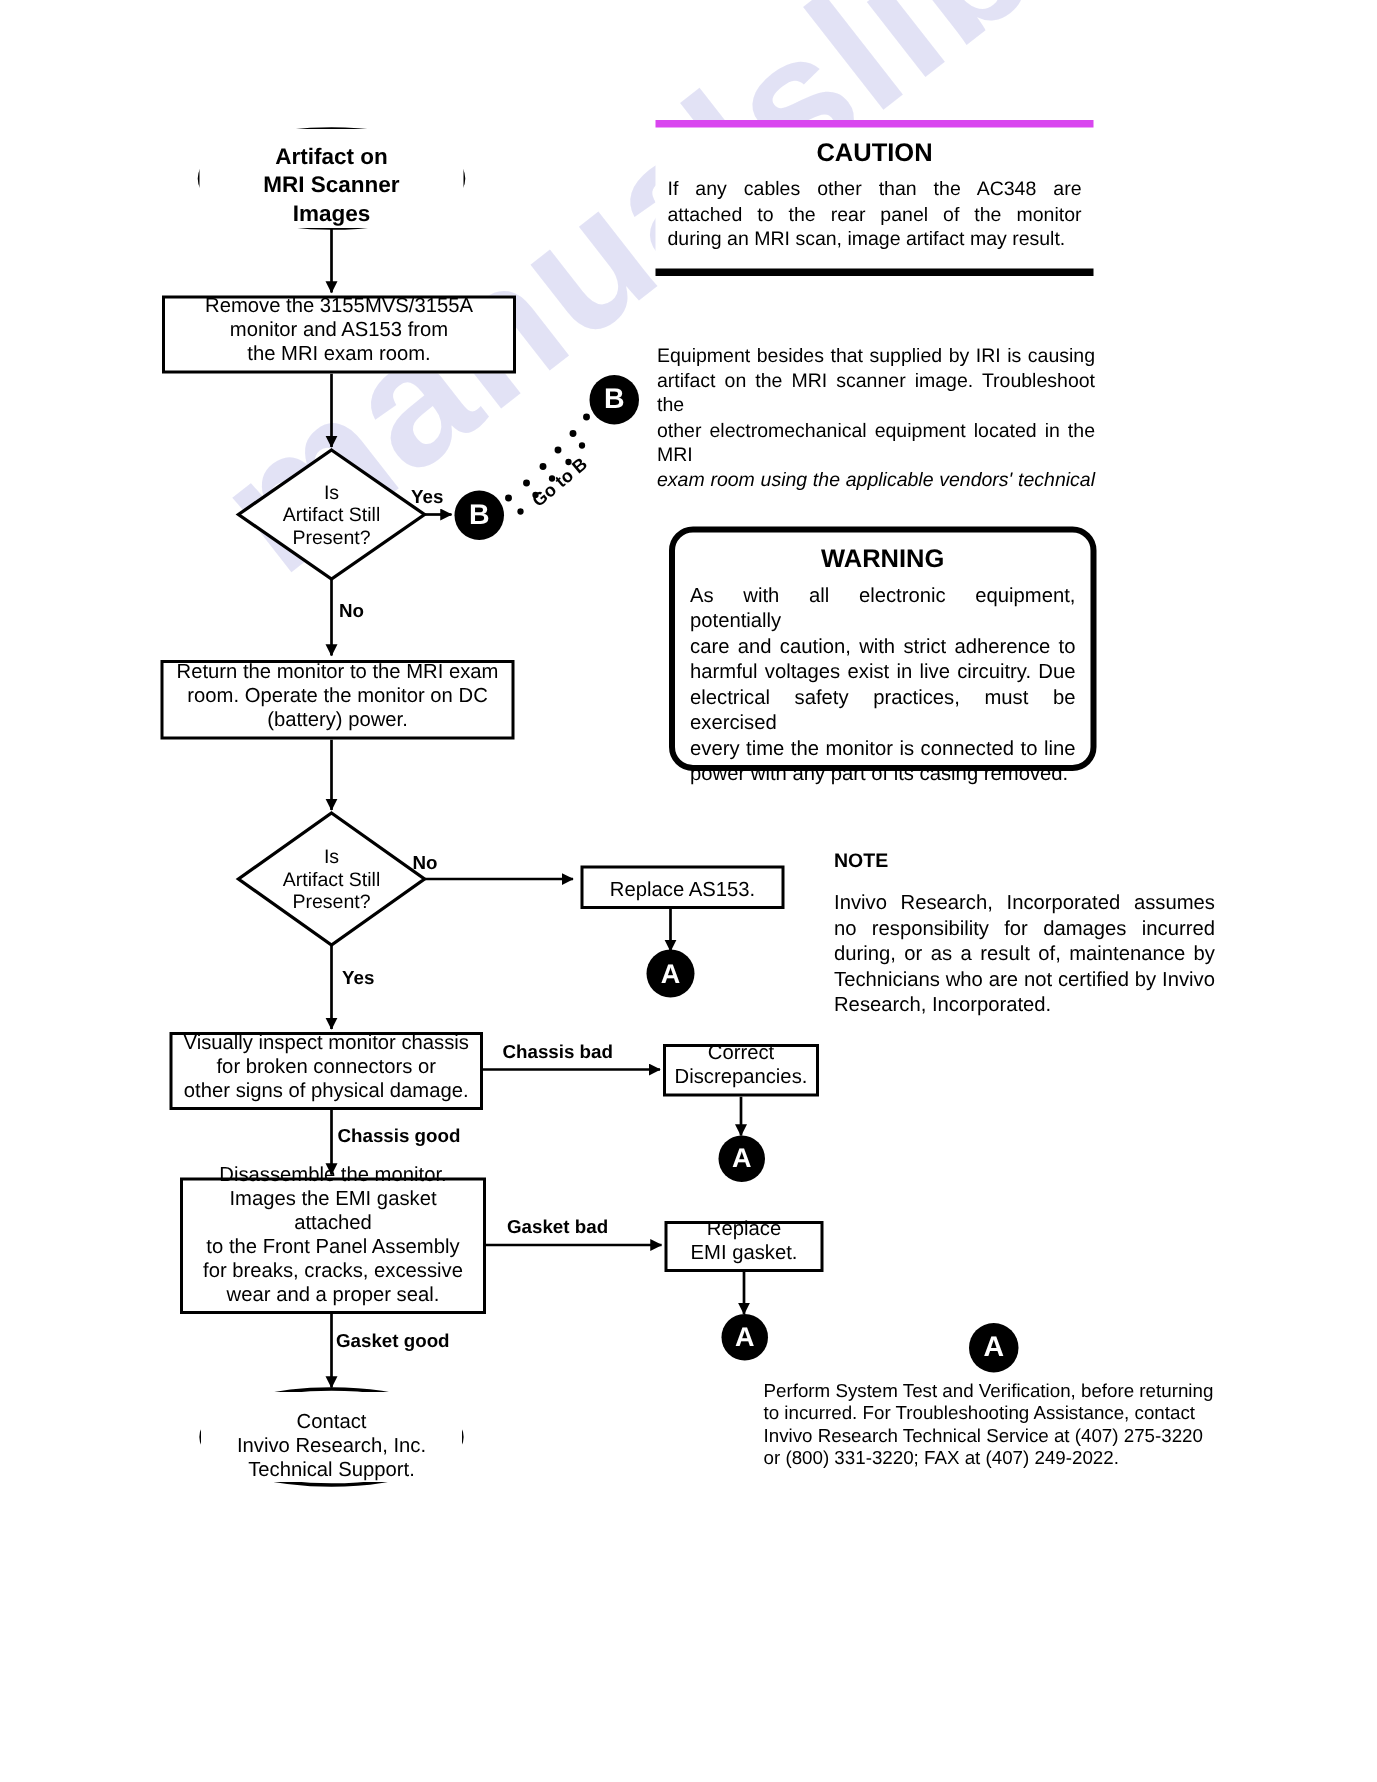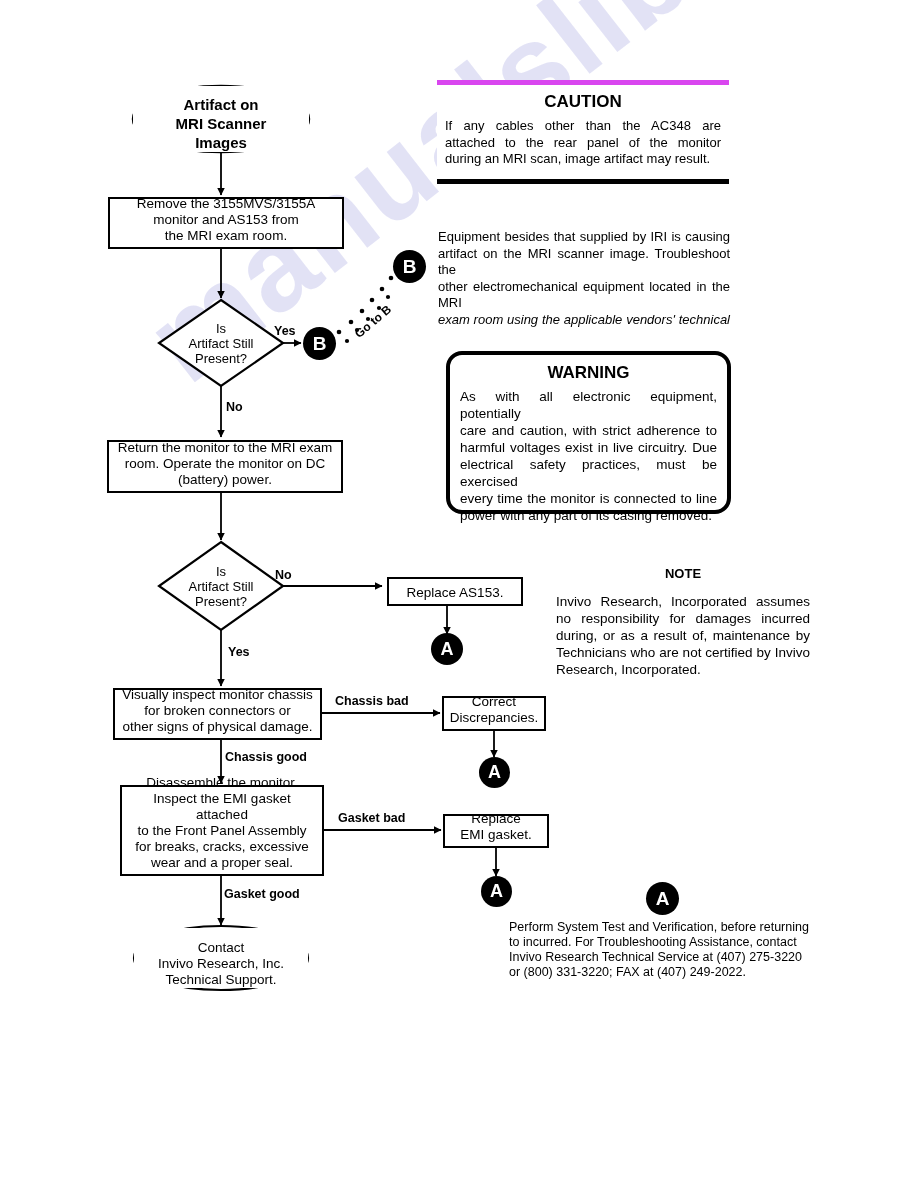--- a/index.html
+++ b/index.html
@@ -136,21 +136,20 @@
   }
   .warning-body {
     font-size: 13.5px;
     line-height: 17px;
     text-align: justify;
     padding: 0 10px 8px 10px;
   }
 
   .note-block { position: absolute; z-index: 3; }
   .note-title {
-    text-align: center;
     font-weight: bold;
     font-size: 13px;
     margin-bottom: 12px;
   }
   .note-body {
     font-size: 13.5px;
     line-height: 17px;
     text-align: justify;
   }
 
@@ -313,21 +312,21 @@
     <div>
       <div>Correct</div>
       <div>Discrepancies.</div>
     </div>
   </div>
   <div class="conn" style="left:479px; top:757px; width:31px; height:31px; font-size:18px;">A</div>
 
   <div class="node proc" style="left:120px; top:785px; width:204px; height:91px;">
     <div>
       <div>Disassemble the monitor.</div>
-      <div>Inspect the EMI gasket attached</div>
+      <div>Images the EMI gasket attached</div>
       <div>to the Front Panel Assembly</div>
       <div>for breaks, cracks, excessive</div>
       <div>wear and a proper seal.</div>
     </div>
   </div>
   <div class="elabel" style="left:338px; top:811px;">Gasket bad</div>
   <div class="elabel" style="left:224px; top:887px;">Gasket good</div>
 
   <div class="node proc" style="left:443px; top:814px; width:106px; height:34px;">
     <div>

